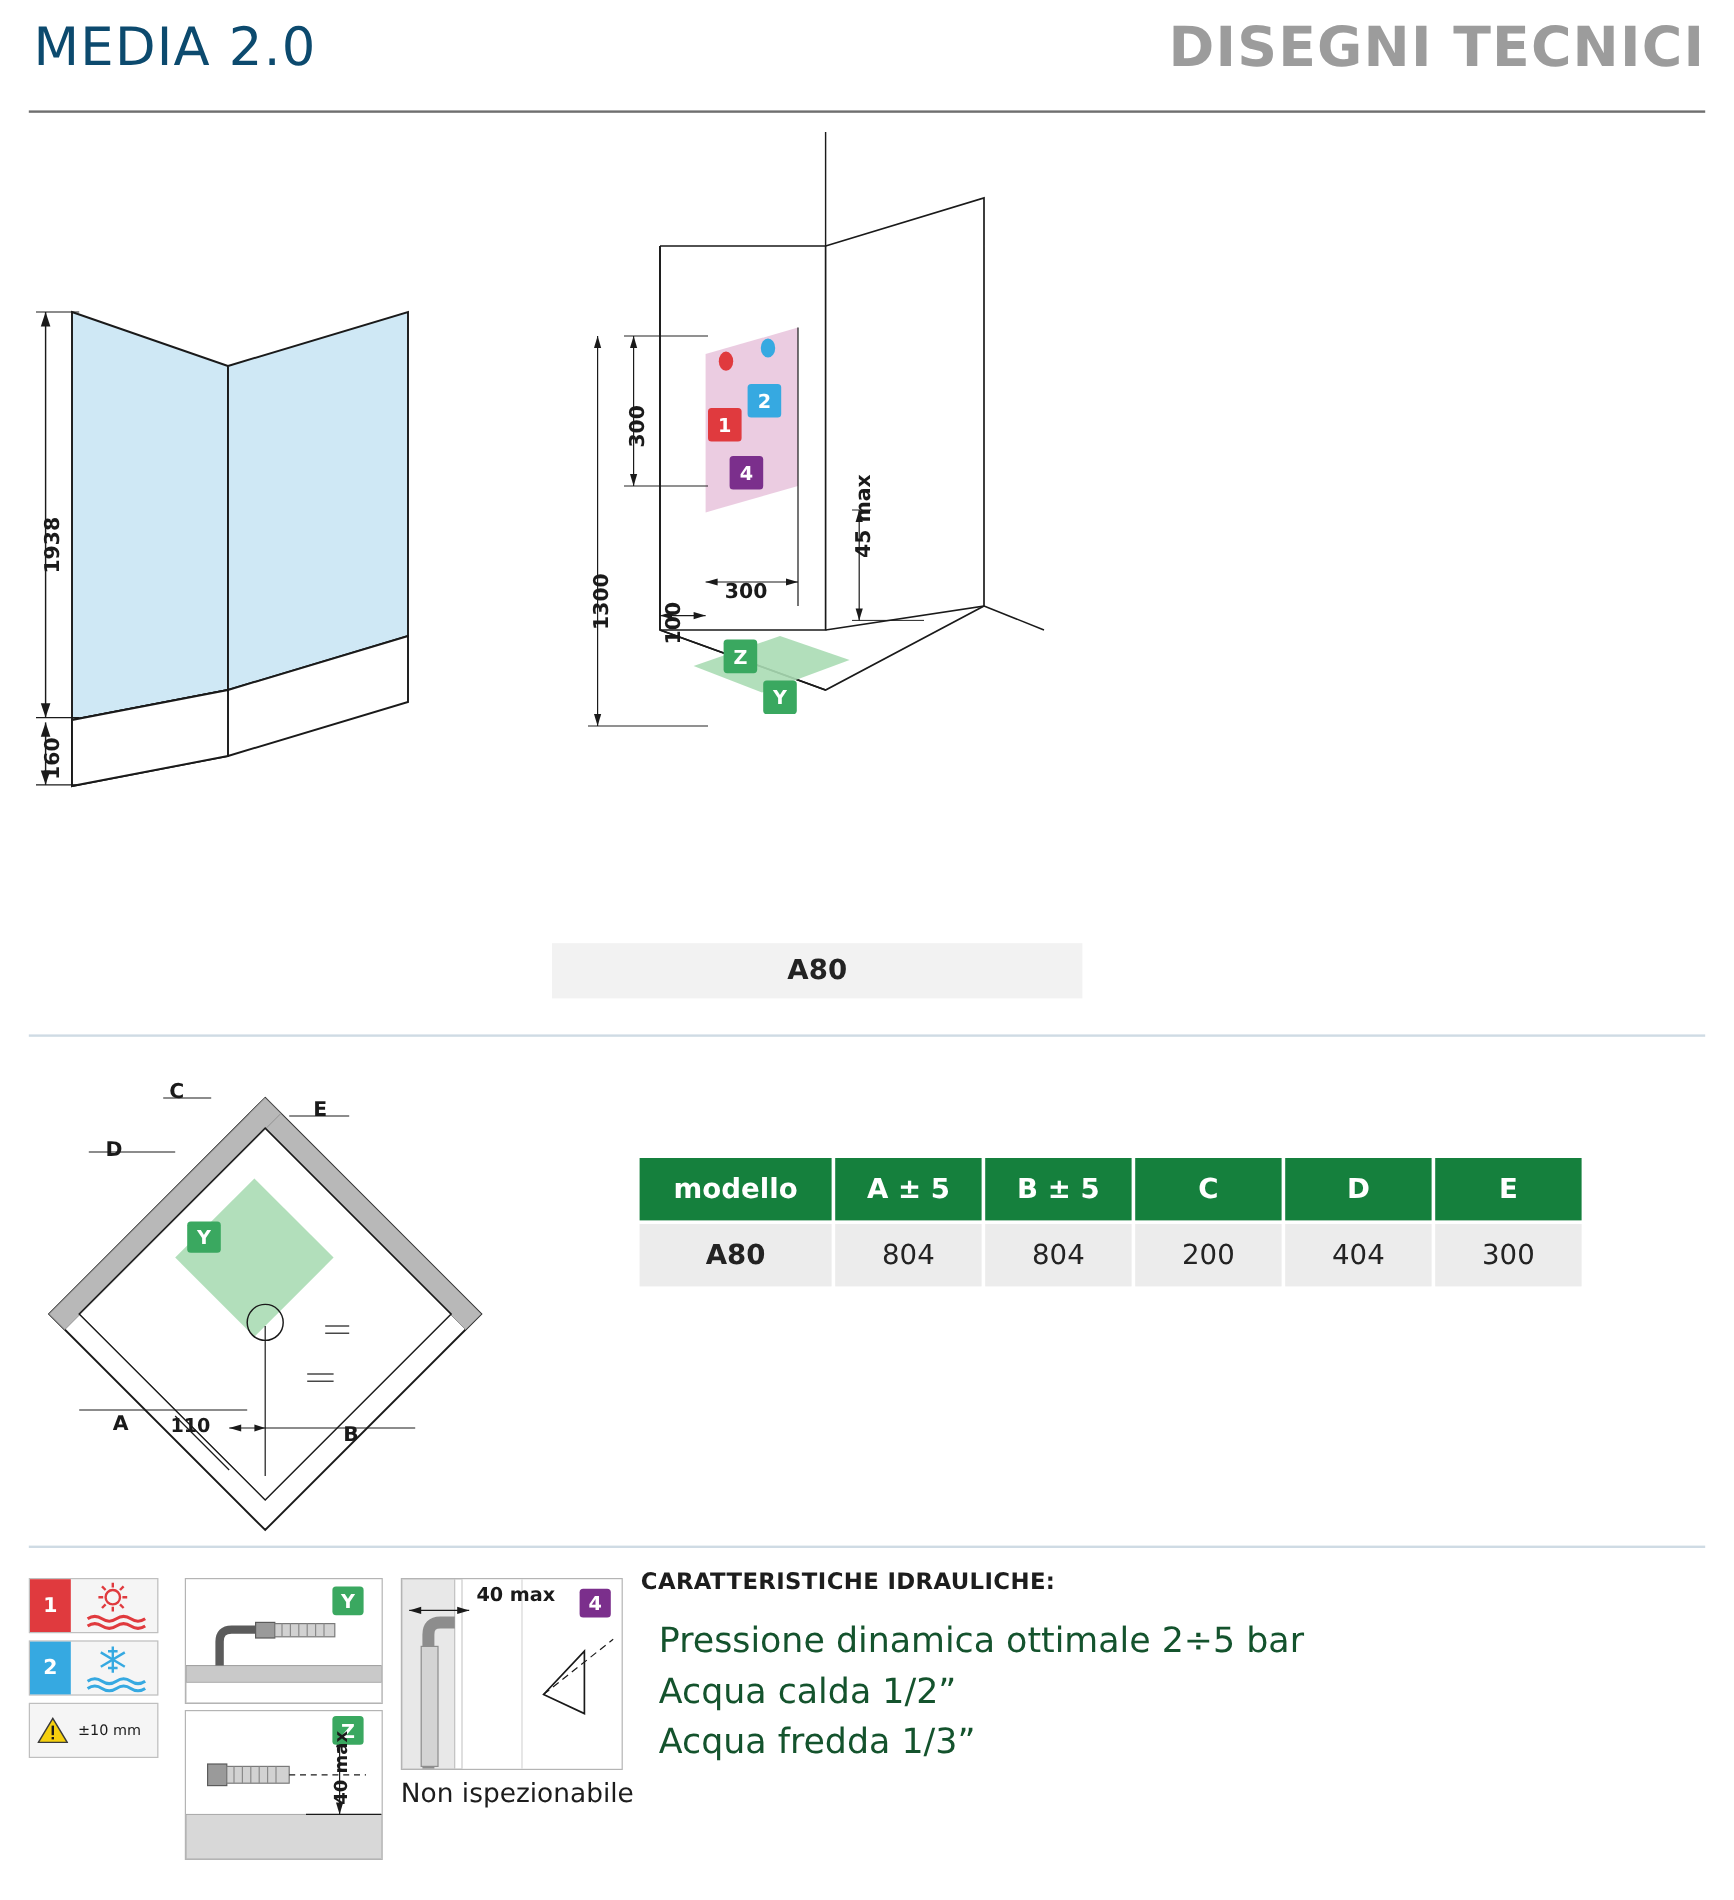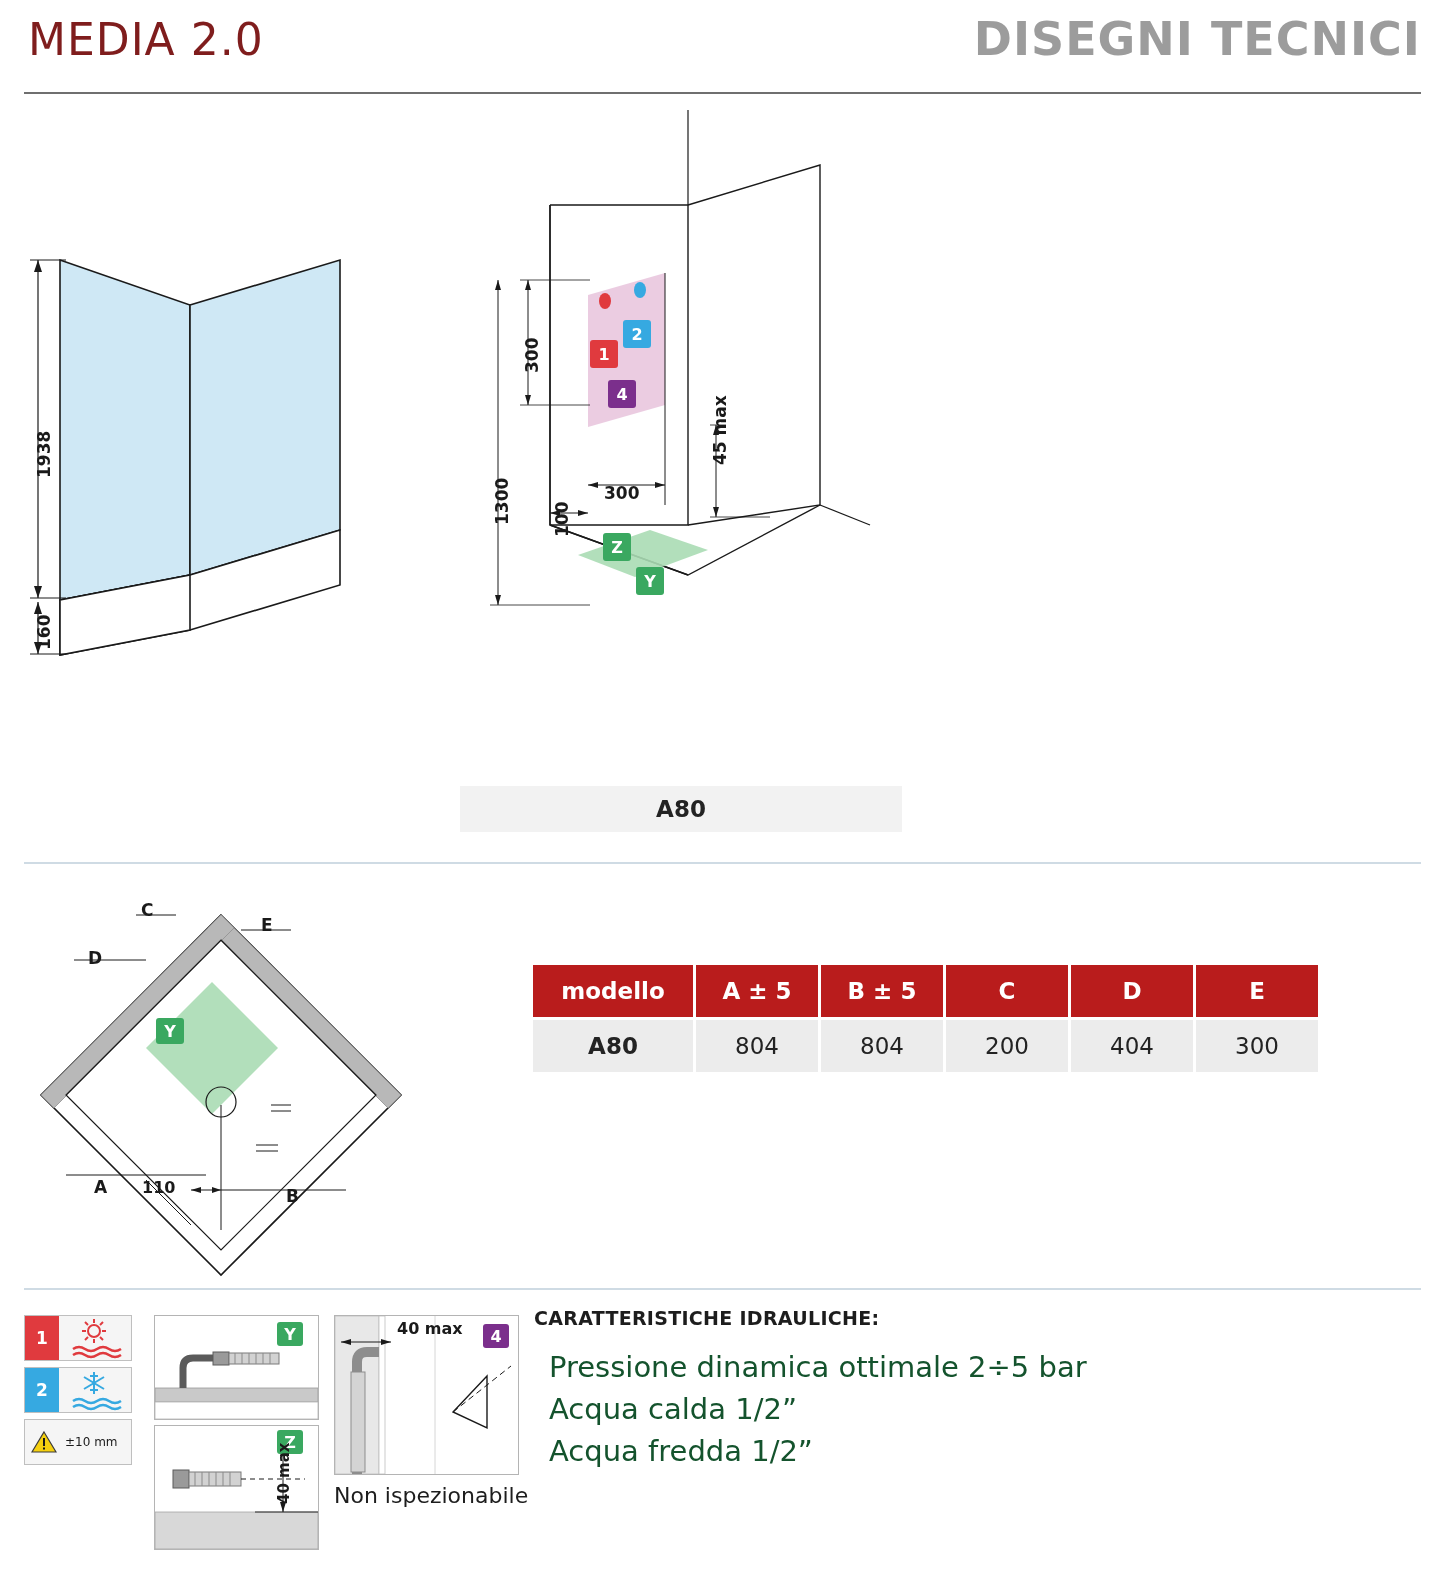--- a/index.html
+++ b/index.html
@@ -11,21 +11,21 @@
     color:#1a1a1a;
     position:relative;
     overflow:hidden;
   }
   
   #header {
     position:absolute; left:0; top:0; width:1445px; height:95px;
   }
   #header-title {
     position:absolute; left:28px; top:14px;
-    font-size:44px; letter-spacing:1px; color:#7f1d1d;
+    font-size:44px; letter-spacing:1px; color:#0c4a6e;
     font-family:"DejaVu Sans", sans-serif; font-weight:400;
   }
   #header-subtitle {
     position:absolute; right:24px; top:12px;
     font-size:46px; font-weight:bold; color:#9c9c9c;
     letter-spacing:1px;
   }
   #header-rule {
     position:absolute; left:24px; top:92px; width:1397px; height:2px;
     background:#6f6f6f;
@@ -60,21 +60,21 @@
     background:#f2f2f2; display:flex; align-items:center; justify-content:center;
     font-size:23px; font-weight:bold; color:#232323;
   }
   
   #dim-table { position:absolute; left:530px; top:962px; border-collapse:separate; border-spacing:3px; }
   #dim-table th, #dim-table td {
     width:122px; height:52px; text-align:center; vertical-align:middle;
     font-size:23px;
   }
   #dim-table th:first-child, #dim-table td:first-child { width:160px; }
-  #dim-table th { background:#b91c1c; color:#ffffff; font-weight:bold; }
+  #dim-table th { background:#15803d; color:#ffffff; font-weight:bold; }
   #dim-table td { background:#ececec; color:#232323; }
   #dim-table td:first-child { font-weight:bold; }
   
   #legend { position:absolute; left:24px; top:1305px; width:1400px; height:260px; }
   .legend-chip {
     position:absolute; width:108px; height:46px; display:flex; align-items:center;
     border:1px solid #bfbfbf; background:#f5f5f5;
   }
   .chip-num {
     width:34px; height:44px; display:flex; align-items:center; justify-content:center;
@@ -370,14 +370,14 @@
     </svg>
     <div class="dim-label" style="left:62px; top:3px; font-size:16px;">40 max</div>
     <div class="tag" style="left:148px; top:8px; width:26px; height:24px; background:#7b2f8c;">4</div>
   </div>
 
   <div id="non-isp">Non ispezionabile</div>
 
   <div id="hydro-title">CARATTERISTICHE IDRAULICHE:</div>
   <div class="hydro-line" style="top:45px;">Pressione dinamica ottimale 2÷5 bar</div>
   <div class="hydro-line" style="top:87px;">Acqua calda 1/2”</div>
-  <div class="hydro-line" style="top:129px;">Acqua fredda 1/2”</div>
+  <div class="hydro-line" style="top:129px;">Acqua fredda 1/3”</div>
 </div>
 
 </body></html>

